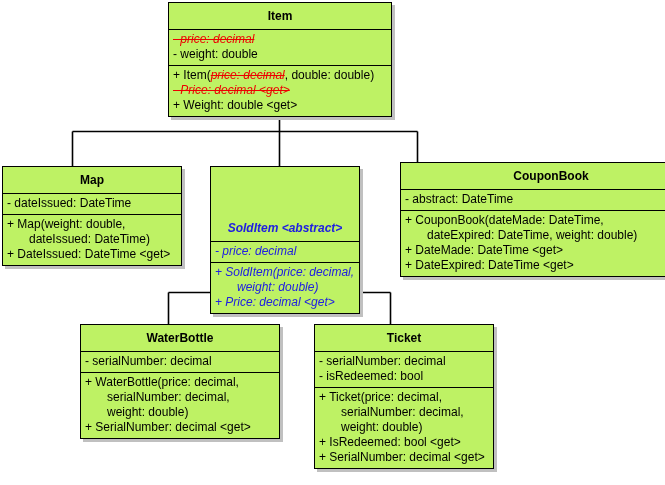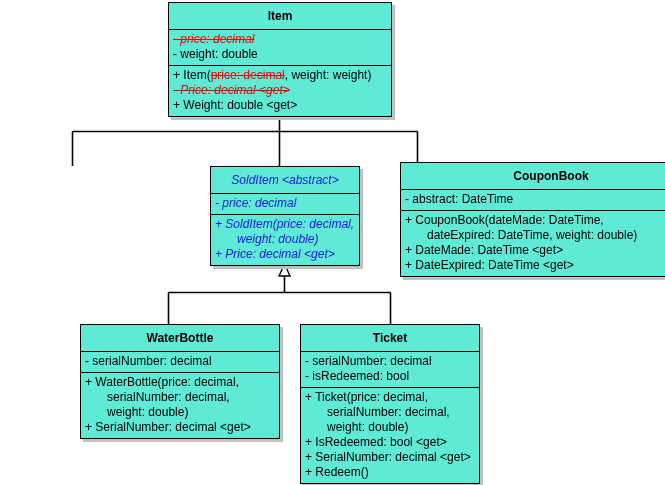--- a/index.html
+++ b/index.html
@@ -26,21 +26,21 @@
     position: absolute;
     left: 0; top: 0;
     width: 665px;
     height: 485px;
     pointer-events: none;
   }
   
   .uml-class {
     position: absolute;
     box-sizing: border-box;
-    background: #5eead4;
+    background: #bef264;
     border: 1px solid #000000;
     box-shadow: 3px 3px 0 0 #c0c0c0;
     overflow: hidden;
   }
   .uml-title {
     text-align: center;
     font-weight: bold;
     font-size: 12px;
     line-height: 14px;
     padding: 6px 4px 6px 4px;
@@ -66,31 +66,32 @@
   .member .cont {
     display: block;
     padding-left: 22px;
   }
   
   .abstract .uml-title,
   .abstract .member {
     color: #2020e0;
     font-style: italic;
   }
-  .abstract .uml-title { font-weight: normal; }
+  .abstract .uml-title { font-weight: bold; margin-top: 48px; }
 
   
   .struck {
     color: #ee0000;
     font-style: italic;
     text-decoration: line-through;
     text-decoration-color: #ee0000;
   }
   .struck-inline {
     color: #ee0000;
+    font-style: italic;
     text-decoration: line-through;
     text-decoration-color: #ee0000;
   }
 </style>
 </head>
 <body>
 
 <div id="canvas">
 
   <svg id="connectors" viewBox="0 0 665 485" width="665" height="485" xmlns="http://www.w3.org/2000/svg">
@@ -119,26 +120,41 @@
 
   <div class="uml-class" id="cls-item" style="left:168px; top:2px; width:224px;">
     <div class="uml-title">Item</div>
     <div class="divider"></div>
     <div class="uml-section">
       <div class="member"><span class="struck">- price: decimal</span></div>
       <div class="member">- weight: double</div>
     </div>
     <div class="divider"></div>
     <div class="uml-section">
-      <div class="member"><span>+ Item(</span><span class="struck-inline">price: decimal</span><span>, weight: weight)</span></div>
+      <div class="member"><span>+ Item(</span><span class="struck-inline">price: decimal</span><span>, double: double)</span></div>
       <div class="member"><span class="struck">- Price: decimal &lt;get&gt;</span></div>
       <div class="member">+ Weight: double &lt;get&gt;</div>
     </div>
   </div>
 
+  <div class="uml-class" id="cls-map" style="left:2px; top:166px; width:180px;">
+    <div class="uml-title">Map</div>
+    <div class="divider"></div>
+    <div class="uml-section">
+      <div class="member">-  dateIssued: DateTime</div>
+    </div>
+    <div class="divider"></div>
+    <div class="uml-section">
+      <div class="member">+ Map(weight: double,</div>
+      <div class="member">
+          <span class="cont">dateIssued: DateTime)</span>
+        </div>
+      <div class="member">+ DateIssued: DateTime &lt;get&gt;</div>
+    </div>
+  </div>
 
   <div class="uml-class abstract" id="cls-solditem" style="left:210px; top:166px; width:150px;">
     <div class="uml-title">SoldItem &lt;abstract&gt;</div>
     <div class="divider"></div>
     <div class="uml-section">
       <div class="member">-  price: decimal</div>
     </div>
     <div class="divider"></div>
     <div class="uml-section">
       <div class="member">+ SoldItem(price: decimal,</div>
@@ -178,35 +194,34 @@
       <div class="member">
           <span class="cont">serialNumber: decimal,</span>
         </div>
       <div class="member">
           <span class="cont">weight: double)</span>
         </div>
       <div class="member">+ SerialNumber: decimal &lt;get&gt;</div>
     </div>
   </div>
 
-  <div class="uml-class" id="cls-ticket" style="left:300px; top:324px; width:180px;">
+  <div class="uml-class" id="cls-ticket" style="left:314px; top:324px; width:180px;">
     <div class="uml-title">Ticket</div>
     <div class="divider"></div>
     <div class="uml-section">
       <div class="member">-  serialNumber: decimal</div>
       <div class="member">-  isRedeemed: bool</div>
     </div>
     <div class="divider"></div>
     <div class="uml-section">
       <div class="member">+ Ticket(price: decimal,</div>
       <div class="member">
           <span class="cont">serialNumber: decimal,</span>
         </div>
       <div class="member">
           <span class="cont">weight: double)</span>
         </div>
       <div class="member">+ IsRedeemed: bool &lt;get&gt;</div>
       <div class="member">+ SerialNumber: decimal &lt;get&gt;</div>
-      <div class="member">+ Redeem()</div>
     </div>
   </div>
 
 </div>
 
 </body></html>

